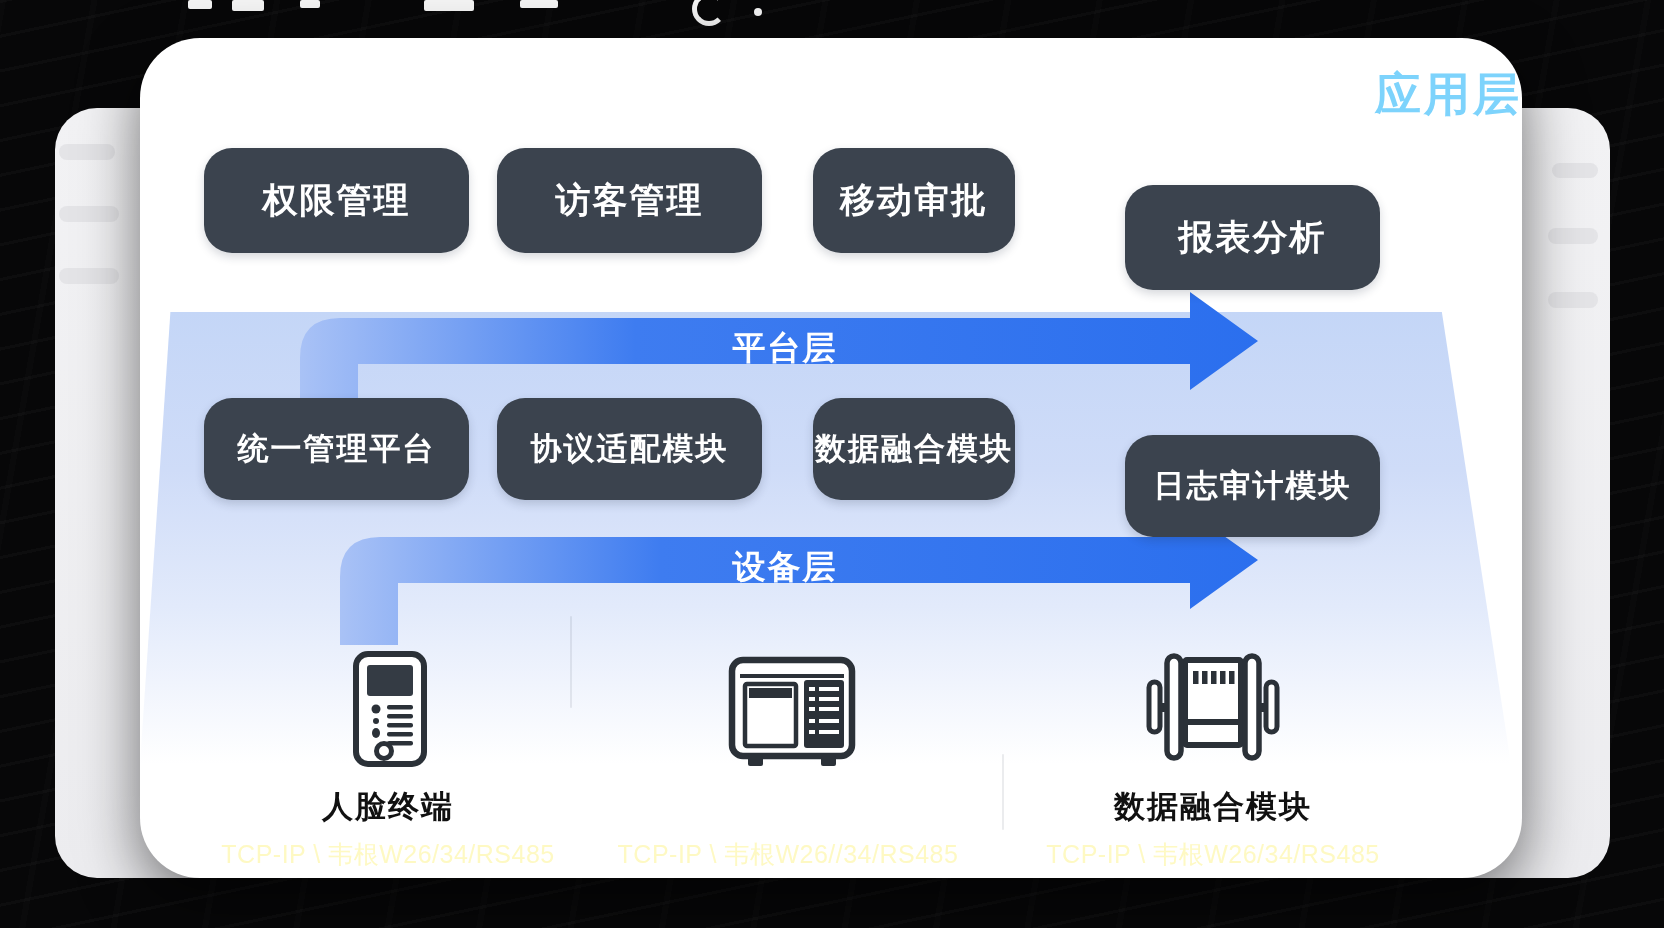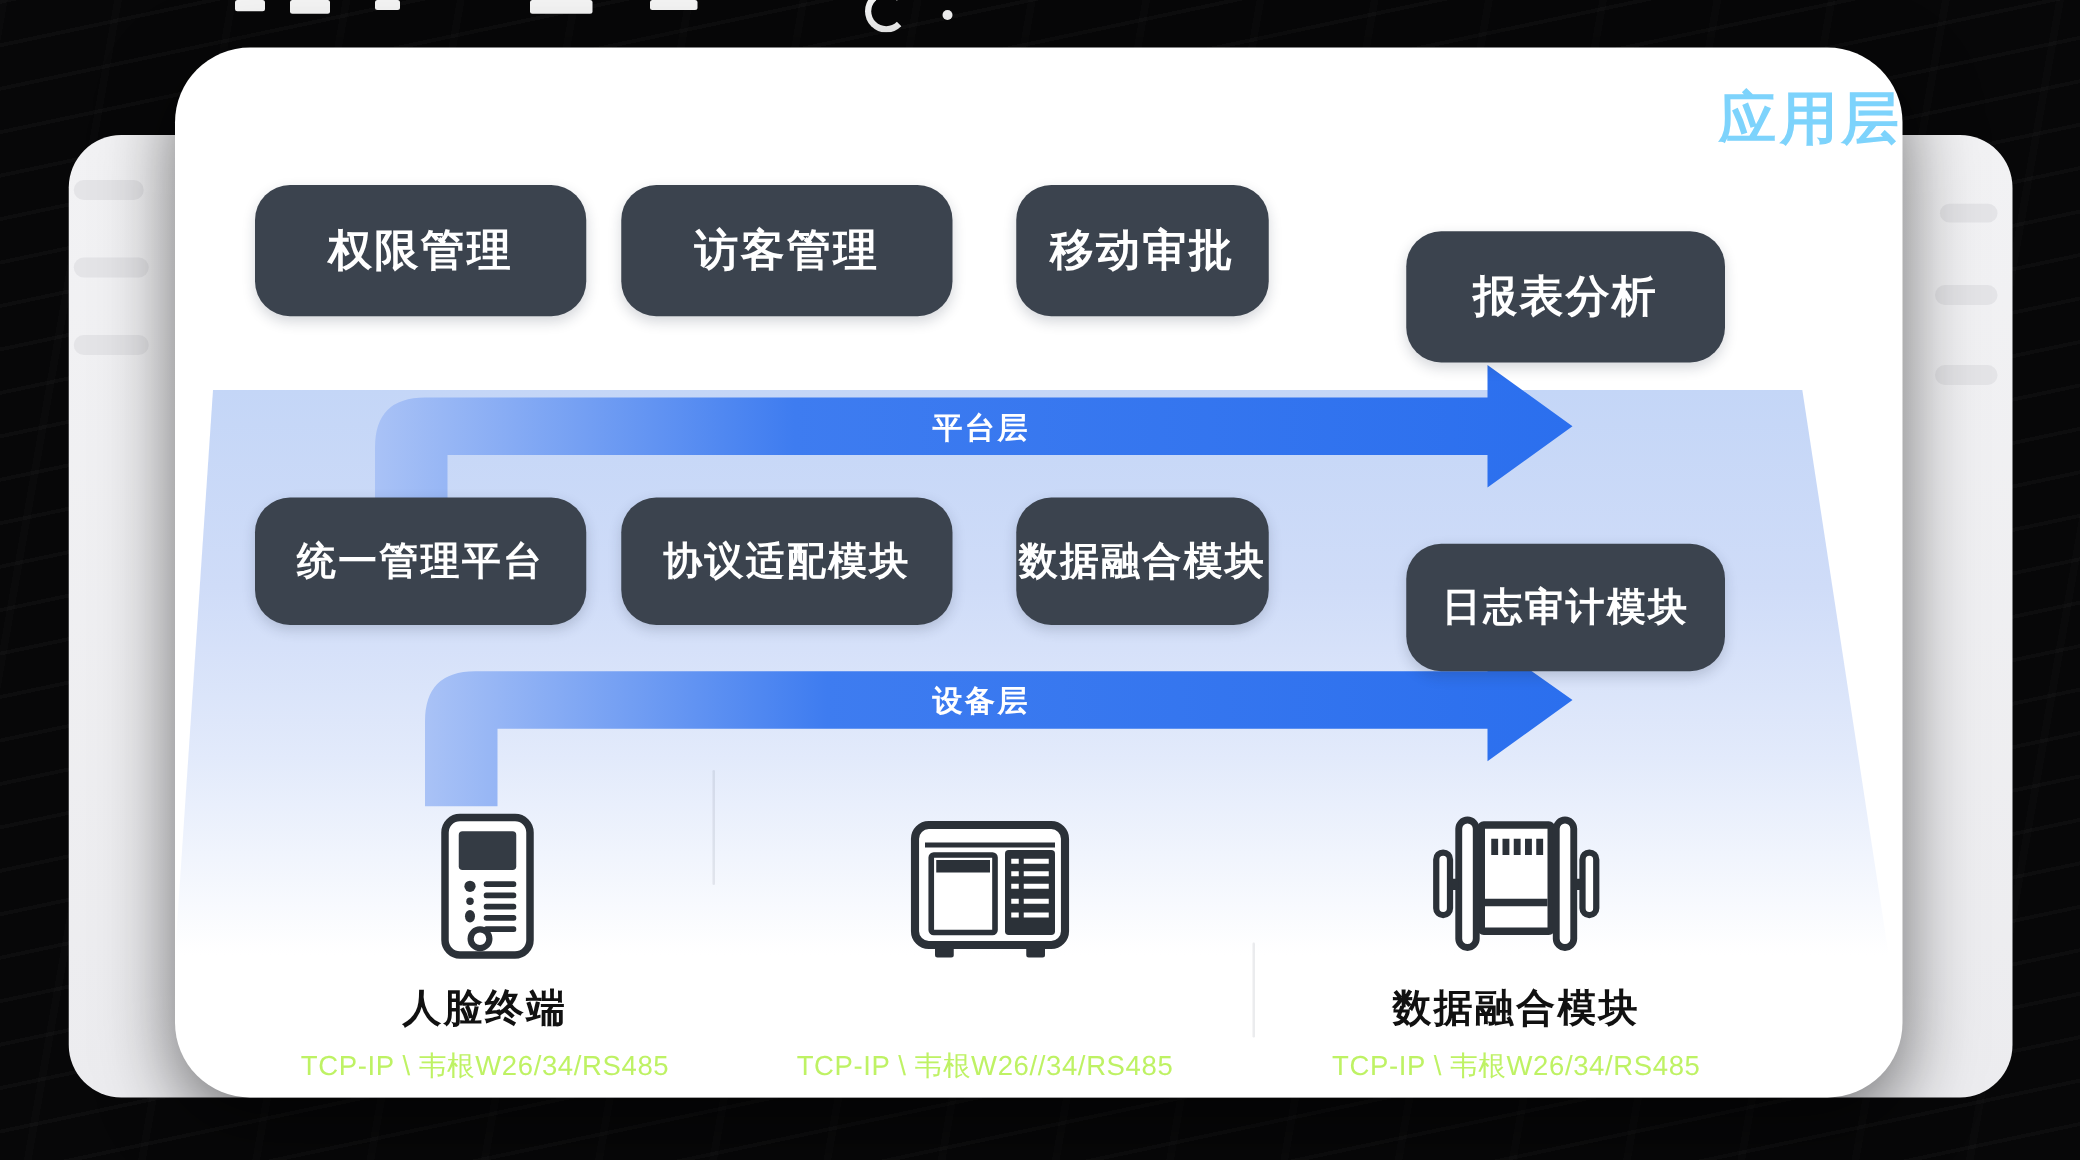--- a/index.html
+++ b/index.html
@@ -60,34 +60,34 @@
   .row2{top:398px;height:102px;font-size:31px;}
   .bx1{left:185px;width:265px;margin-left:19px;}
   .bx2{left:497px;width:265px;}
   .bx3{left:813px;width:202px;}
   .bx4{left:1125px;width:255px;margin-top:37px;}
 
   .arrow-svg{position:absolute;left:0;top:0;width:1664px;height:928px;pointer-events:none;}
 
   .arrow-label{
     position:absolute;left:585px;width:400px;text-align:center;
-    color:#ffffff;font-size:24px;font-weight:bold;letter-spacing:2px;
+    color:#ffffff;font-size:33px;font-weight:bold;letter-spacing:2px;
   }
   .lbl-platform{top:326px;}
   .lbl-device{top:545px;}
 
   
   .dev-icon{position:absolute;}
   .dev-name{
     position:absolute;top:786px;width:520px;text-align:center;
     font-size:31px;font-weight:bold;color:#111;letter-spacing:2px;
   }
   .dev-proto{
     position:absolute;top:838px;width:560px;text-align:center;
-    font-size:22px;color:#bef264;letter-spacing:0.5px;
+    font-size:25px;color:#fef9c3;letter-spacing:0.5px;
   }
   .divider{position:absolute;width:2px;background:rgba(60,70,90,0.10);border-radius:1px;}
 </style>
 </head>
 <body>
 
 <div class="stage">
 
   <div>
     <div class="wm-frag" style="left:188px;top:0;width:24px;height:9px;"></div>

